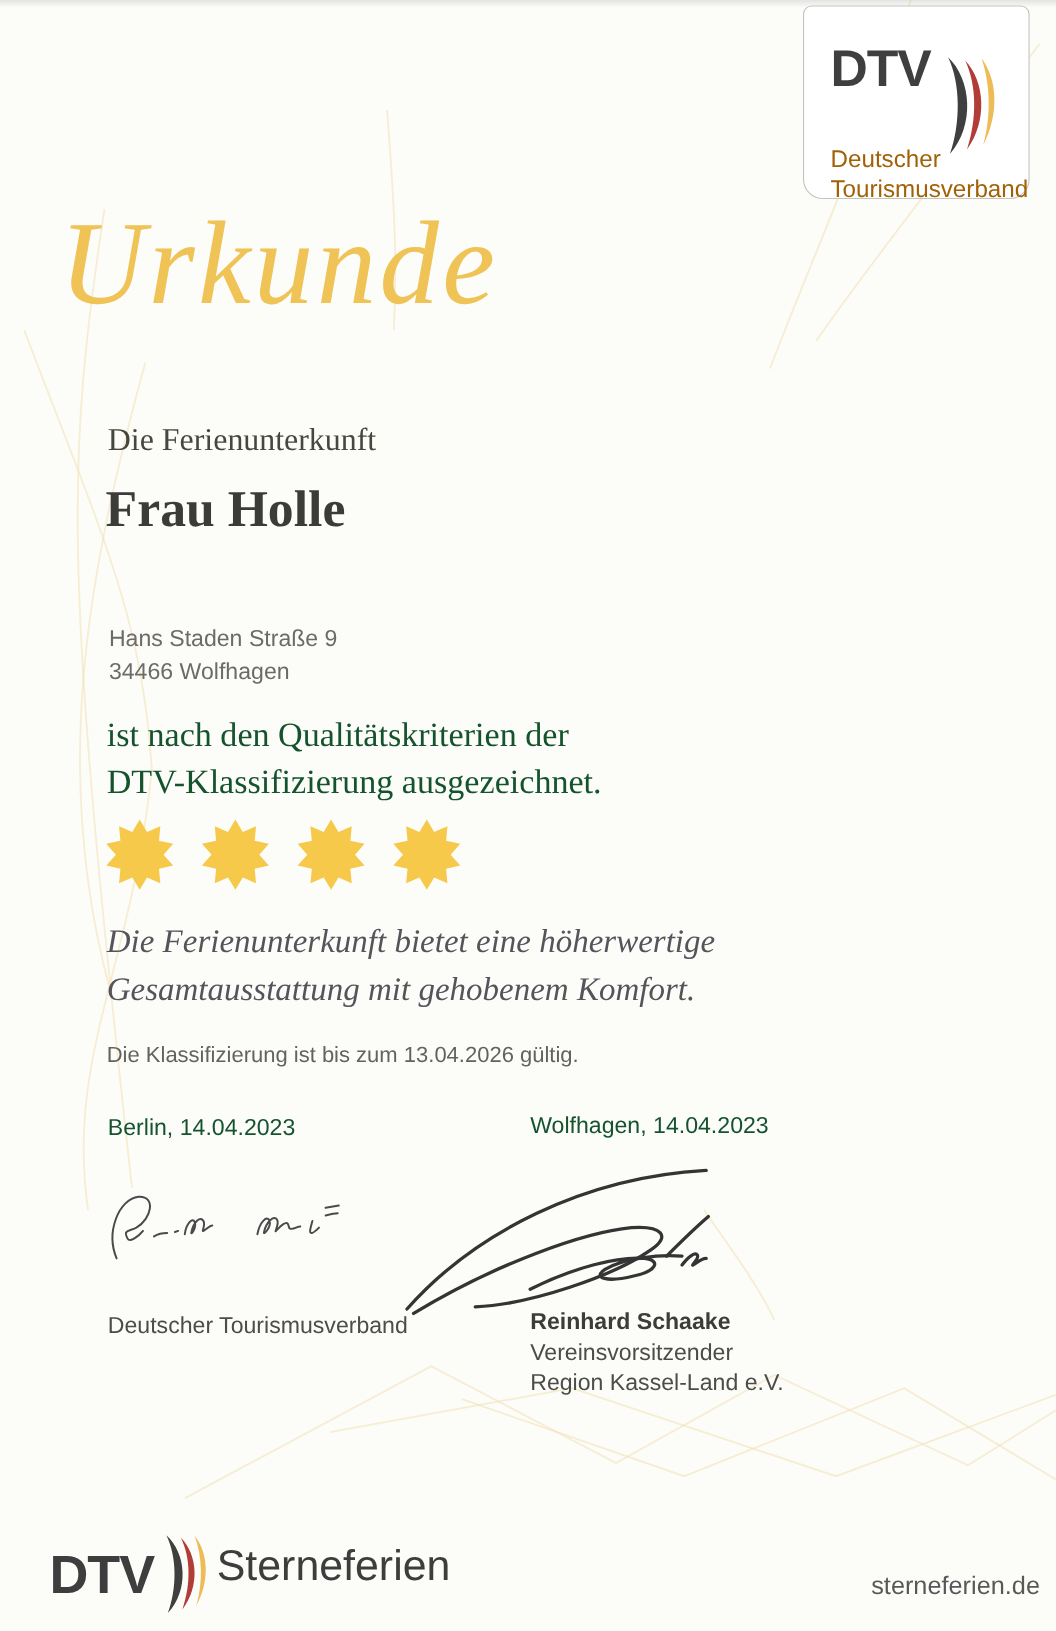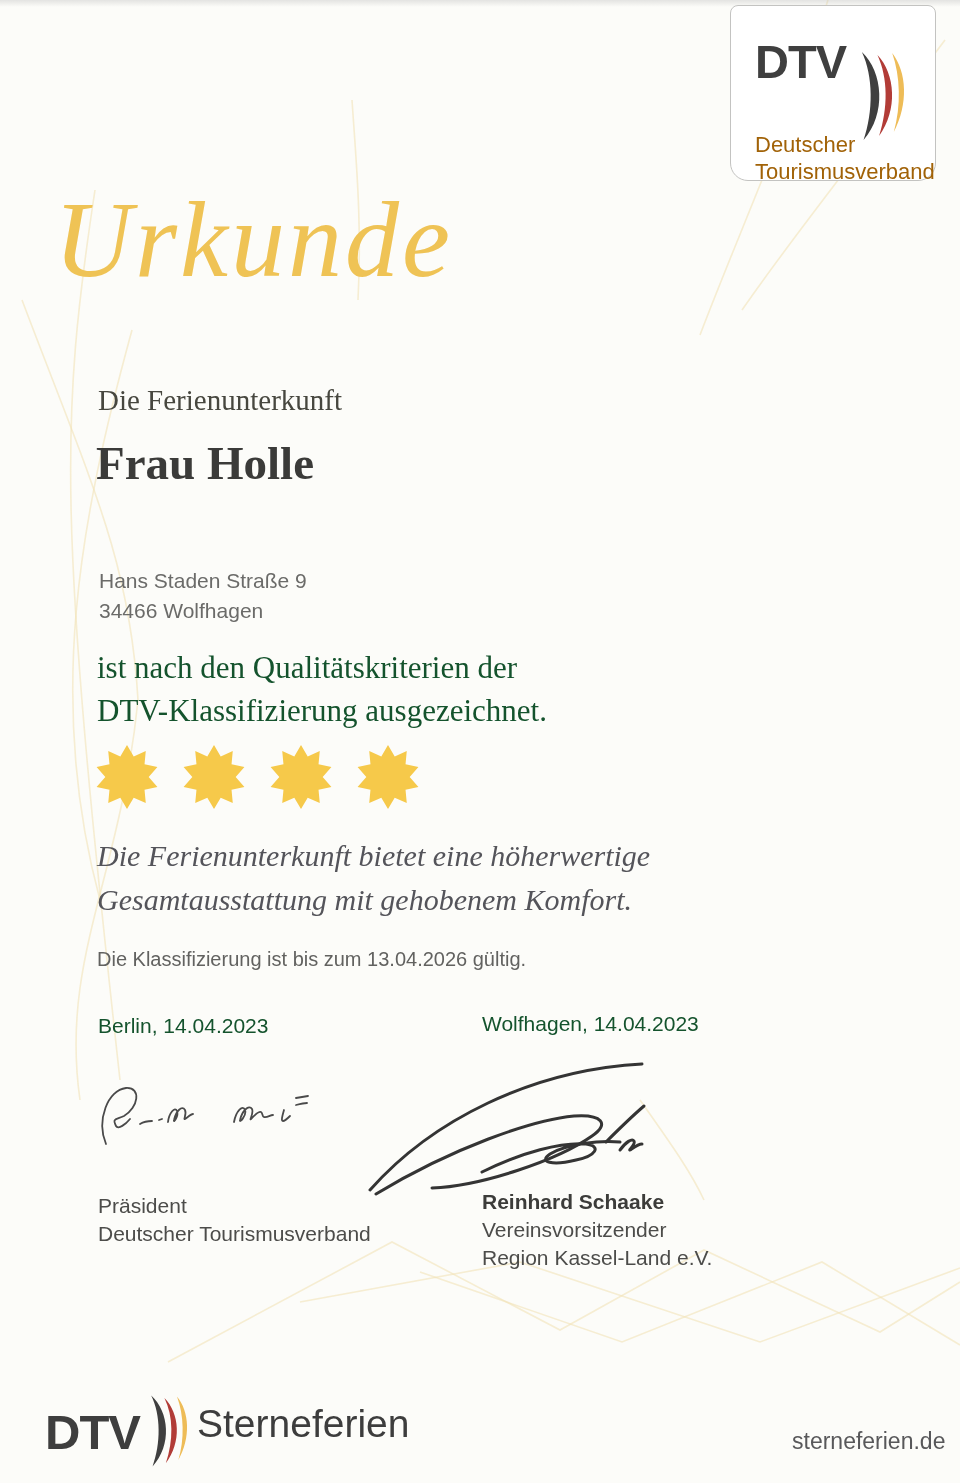--- a/index.html
+++ b/index.html
@@ -160,21 +160,20 @@
 
 <svg id="sig-right" class="abs" viewBox="0 0 292 144">
   <path d="M8,134 C70,64 170,14 280,8"></path>
   <path d="M14,138 C90,92 170,64 212,60 C240,58 248,68 230,80 C196,104 120,130 70,132"></path>
   <path d="M120,116 C160,96 200,86 224,88 C240,90 234,100 214,104 C190,110 176,106 188,98 C204,88 238,84 258,86"></path>
   <path d="M244,86 C256,74 268,62 282,50"></path>
   <path d="M258,94 c6,-8 12,-12 14,-9 c2,3 -6,10 -4,9 c3,-2 8,-6 12,-6"></path>
 </svg>
 
 <div id="signer-left" class="abs signer">
-  <div>Präsident</div>
   <div>Deutscher Tourismusverband</div>
 </div>
 
 <div id="signer-right" class="abs signer">
   <div class="signer-name">Reinhard Schaake</div>
   <div>Vereinsvorsitzender</div>
   <div>Region Kassel-Land e.V.</div>
 </div>
 
 <div id="footer-dtv" class="abs">DTV</div>

